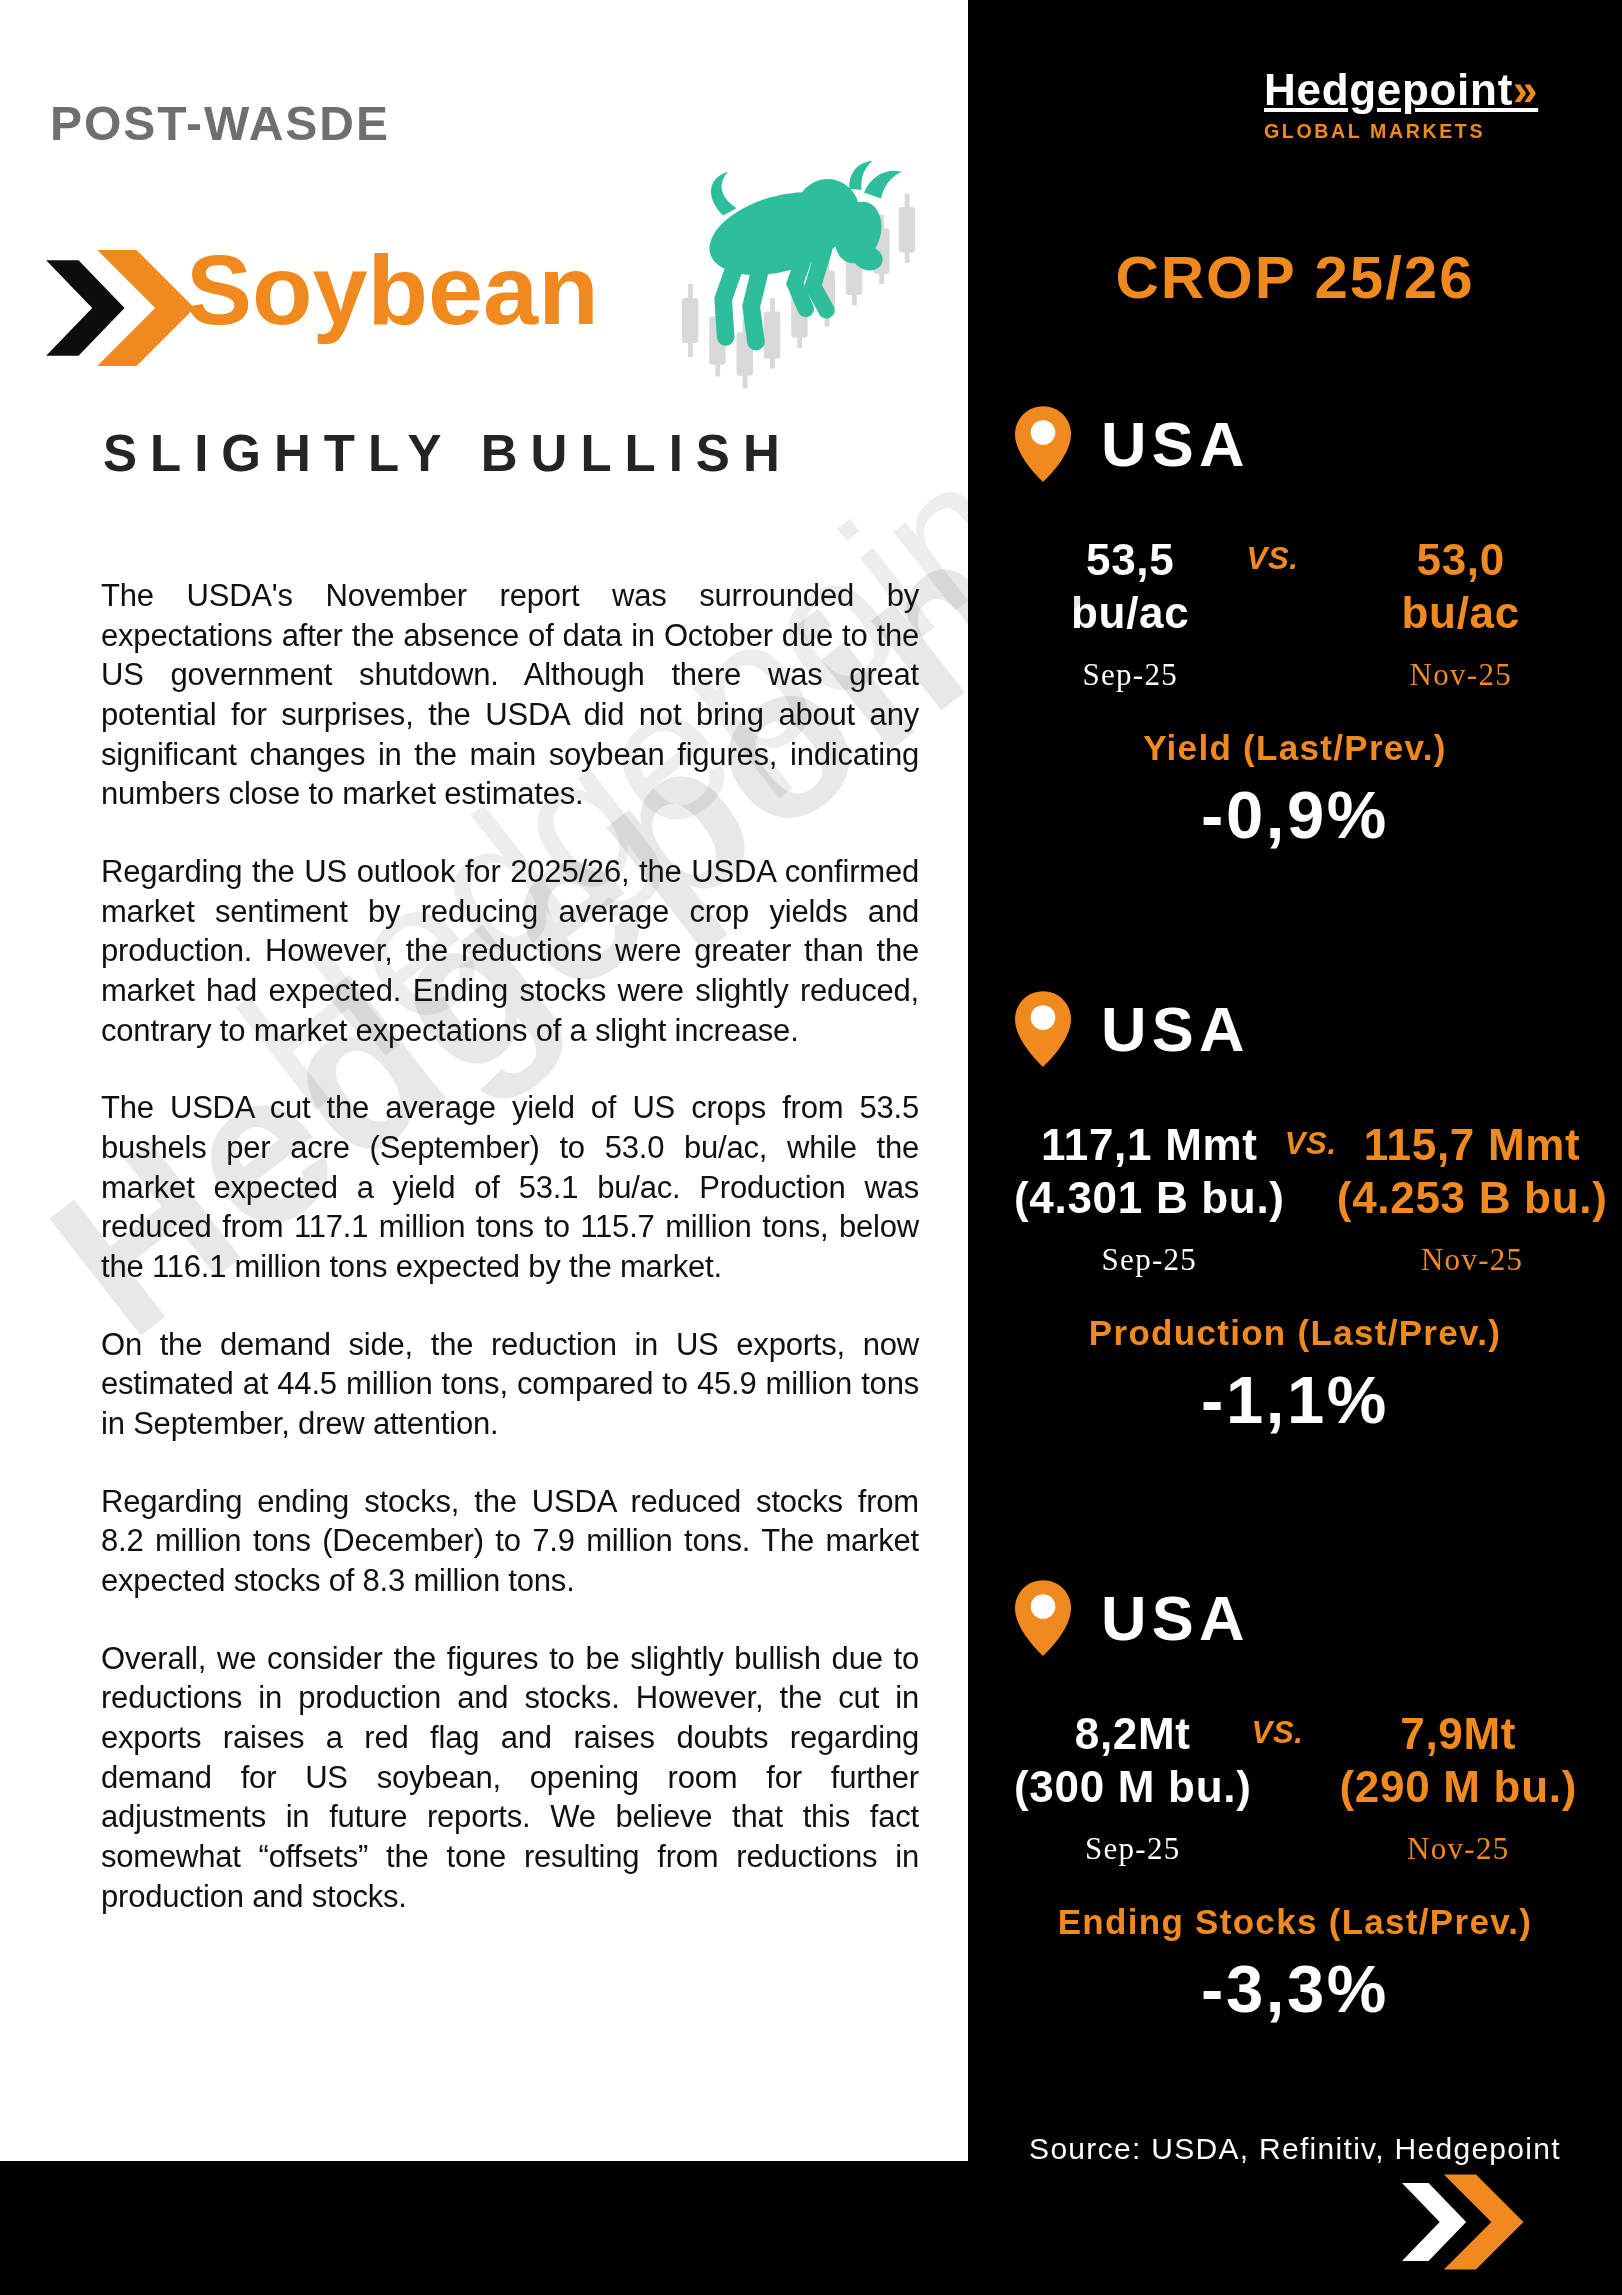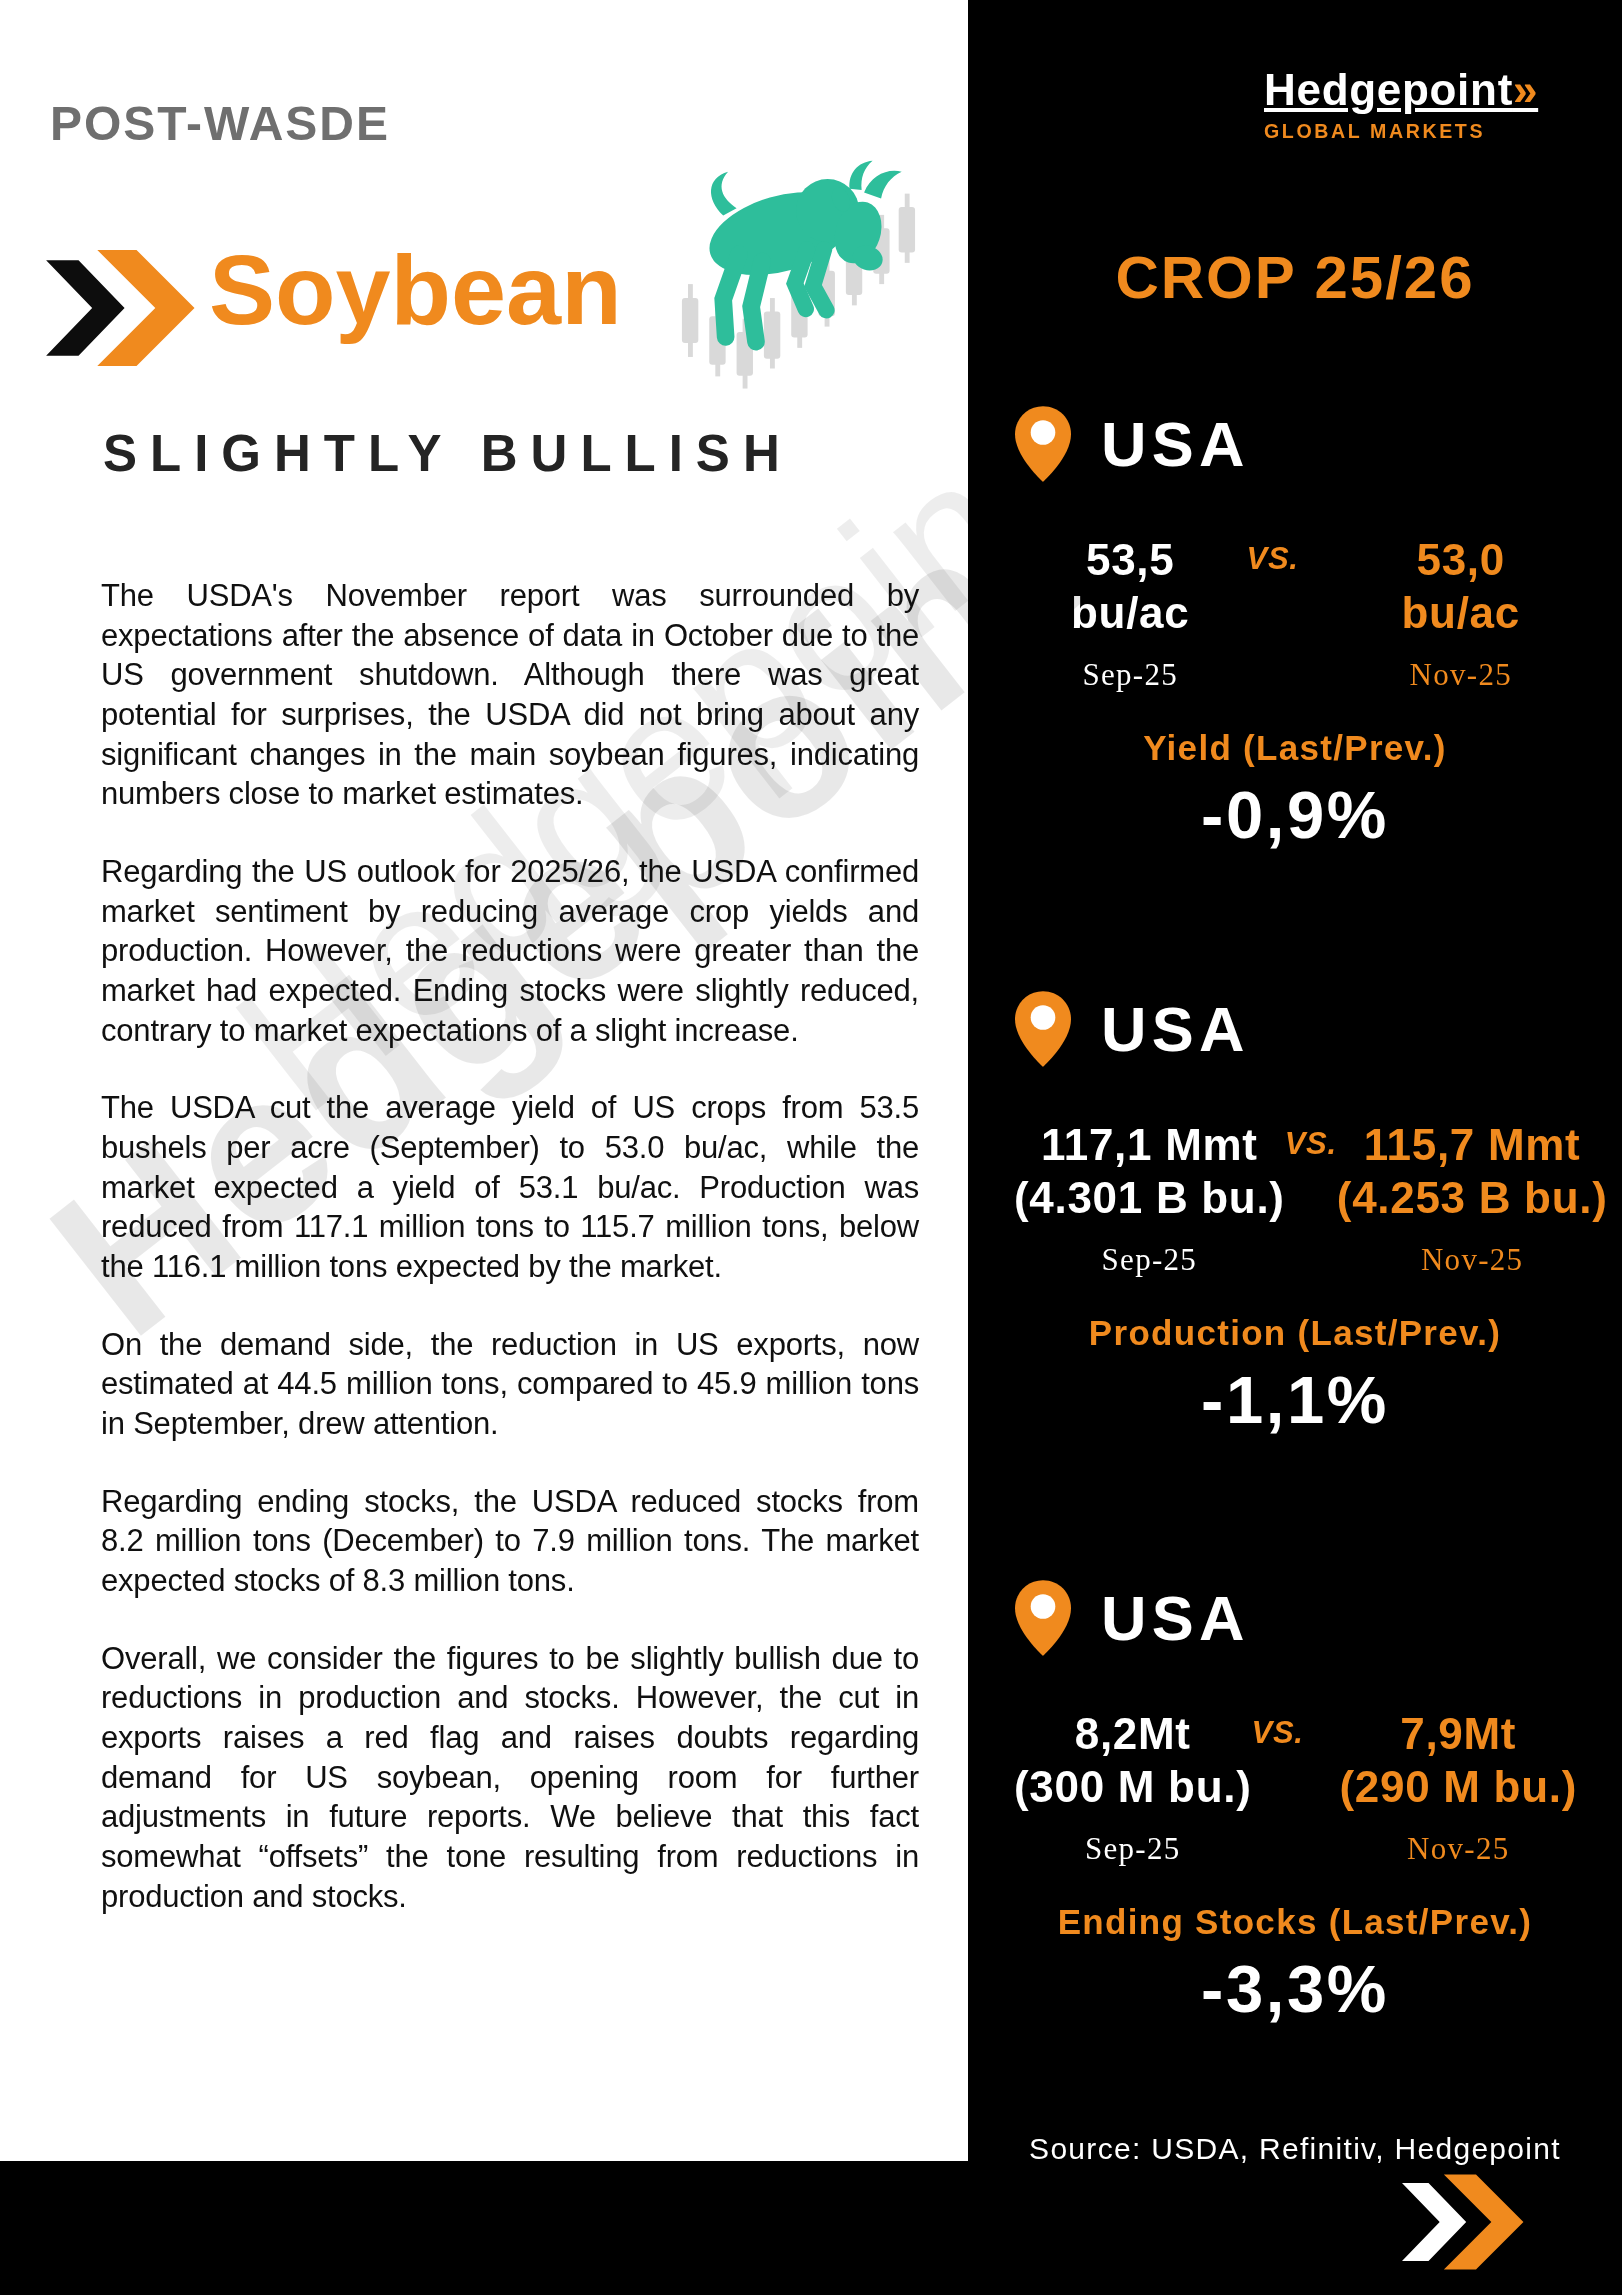--- a/index.html
+++ b/index.html
@@ -9,21 +9,21 @@
     --ink:#101010;
   }
   *{margin:0;padding:0;box-sizing:border-box;}
   body{font-family:"Liberation Sans", sans-serif;background:#e8e8e8;}
   #page{position:relative;width:1622px;height:2295px;background:#ffffff;overflow:hidden;}
 
   
   .kicker{position:absolute;left:50px;top:96px;font-size:48px;font-weight:800;
           letter-spacing:2px;color:#6F6F6F;}
   .product-chevron{position:absolute;left:46px;top:250px;}
-  .product-title{position:absolute;left:209px;top:236px;font-size:99px;font-weight:800;
+  .product-title{position:absolute;left:186px;top:236px;font-size:99px;font-weight:800;
                  color:var(--orange);line-height:1.1;}
   .bull-art{position:absolute;left:671px;top:157px;}
   .stance{position:absolute;left:103px;top:424px;font-size:51px;font-weight:800;
           letter-spacing:13px;color:#242424;white-space:nowrap;}
   .body-copy{position:absolute;left:101px;top:576px;width:818px;z-index:2;}
   .body-copy p{font-size:31px;line-height:1.28;color:var(--ink);text-align:justify;
                margin-bottom:38px;letter-spacing:-0.2px;}
   .watermark{position:absolute;z-index:1;font-weight:700;color:rgba(0,0,0,0.09);
              transform:rotate(-38deg);transform-origin:left top;white-space:nowrap;
              pointer-events:none;}

